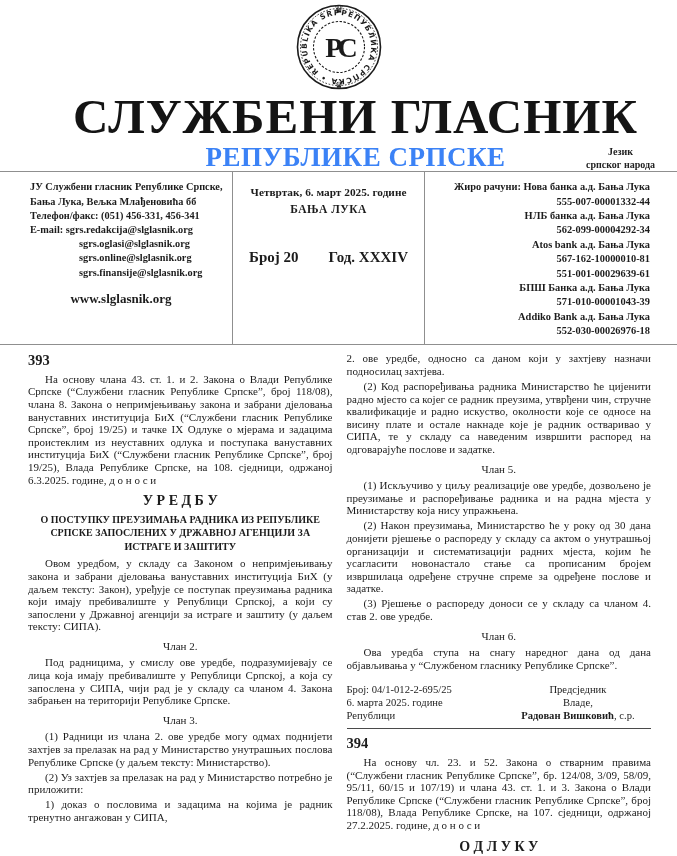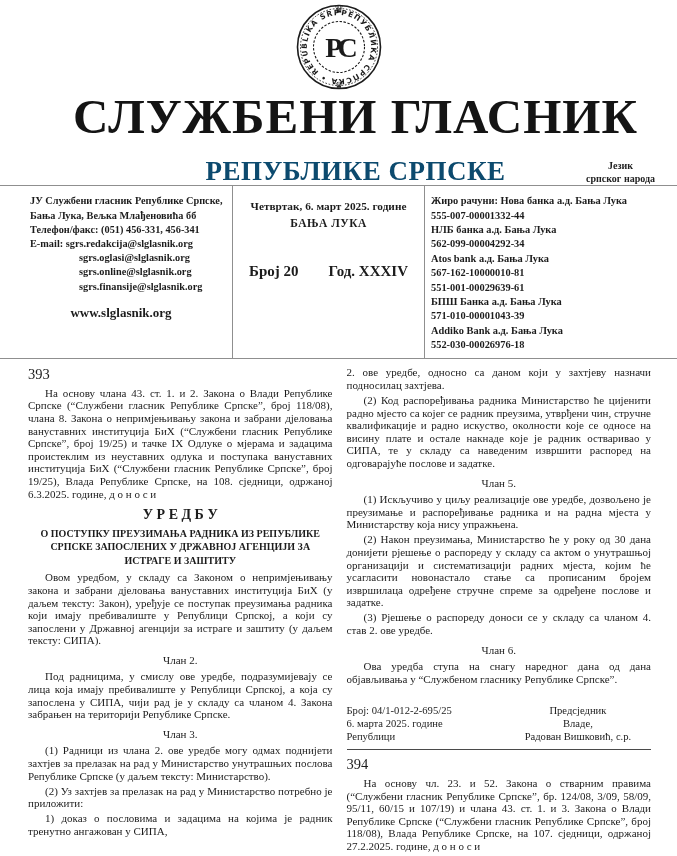--- a/index.html
+++ b/index.html
@@ -10,54 +10,54 @@
   }
   
   .seal-wrap { display:flex; justify-content:center; padding-top:3px; }
   
   .masthead { position:relative; text-align:center; margin-top:1px;padding-left:34px; }
   .mast-title {
     font-size:49px; font-weight:bold; letter-spacing:1px; line-height:1.0;
     color:#141414;
   }
   .mast-subtitle {
-    font-size:27px; font-weight:bold; letter-spacing:0.5px; line-height:1.05; margin-top:16px;
-    color:#0c4a6e;
+    font-size:27px; font-weight:bold; letter-spacing:0.5px; line-height:1.05; margin-top:2px;
+    color:#3b82f6;
   }
   .lang-note {
     position:absolute; right:22px; bottom:0px; text-align:center;
     font-size:10px; font-weight:bold; line-height:1.25; color:#222;
   }
   
   .rule { border:none; border-top:1px solid #8f8f8f; margin:0 0; }
   .info-bar { display:flex; align-items:stretch; width:677px; min-height:134px; }
   .info-left { width:232px; padding:8px 6px 6px 30px; font-size:10.3px; font-weight:bold; line-height:1.38; }
   .info-left .indent { padding-left:49px; }
   .website { text-align:center; font-size:13px; margin-top:10px; padding-right:14px; }
   .info-mid {
     width:193px; border-left:1px solid #8f8f8f; border-right:1px solid #8f8f8f;
     padding:14px 10px 8px; text-align:center; font-weight:bold;
     display:flex; flex-direction:column;
   }
   .info-mid .date-line { font-size:11.3px; }
   .info-mid .city-line { font-size:11.5px; margin-top:5px; letter-spacing:0.5px; }
   .issue-row { display:flex; justify-content:space-between; margin-top:34px; padding:0 6px; font-size:15px;gap:28px; }
-  .info-right { flex:1; padding:8px 27px 6px 6px; font-size:10.4px; font-weight:bold; line-height:1.38; }
+  .info-right { flex:1; padding:8px 27px 6px 6px; text-align:right; font-size:10.4px; font-weight:bold; line-height:1.38; }
   
   .columns { display:flex; gap:14px; padding:7px 26px 0 28px; height:549px; overflow:hidden; }
   .col { width:305px; font-size:11px; line-height:12.6px; text-align:justify; }
-  .art-num { font-size:14.5px; font-weight:normal; margin:2px 0 6px; text-align:left; }
+  .art-num { font-size:14.5px; font-weight:bold; margin:2px 0 6px; text-align:left; }
   .p { text-indent:17px; margin:0 0 2.5px; }
   .doc-title { text-align:center; font-weight:bold; font-size:14px; margin:9px 0 5px; text-indent:0; }
   .doc-subtitle { text-align:center; font-weight:bold; font-size:10px; line-height:13.5px; margin:0 8px 4px; text-indent:0; }
   .clan { text-align:center; margin:7px 0 4px; text-indent:0; }
-  .sig { display:flex; margin-top:19px; margin-bottom:6px; }
+  .sig { display:flex; margin-top:12px; margin-bottom:6px; }
   .sig-left { width:52%; font-size:10.6px; line-height:13px; text-align:left; }
   .sig-right { width:48%; text-align:center; font-size:10.6px; line-height:13px; }
-  .sig-right .sig-name { font-weight:normal; }
+  .sig-right .sig-name { font-weight:bold; }
   .article-divider { border:none; border-top:1px solid #4a4a4a; margin:2px 0 8px; }
   .seal-svg text { fill:#1b1b1b; }
 </style>
 </head>
 <body>
 
 <div class="seal-wrap">
   <svg class="seal-svg" width="104" height="88" viewBox="0 0 104 88">
     <circle cx="52" cy="44" r="41.5" fill="none" stroke="#1b1b1b" stroke-width="1.6"></circle>
     <circle cx="52" cy="44" r="38.5" fill="none" stroke="#1b1b1b" stroke-width="0.9" stroke-dasharray="1.6 1.7"></circle>

